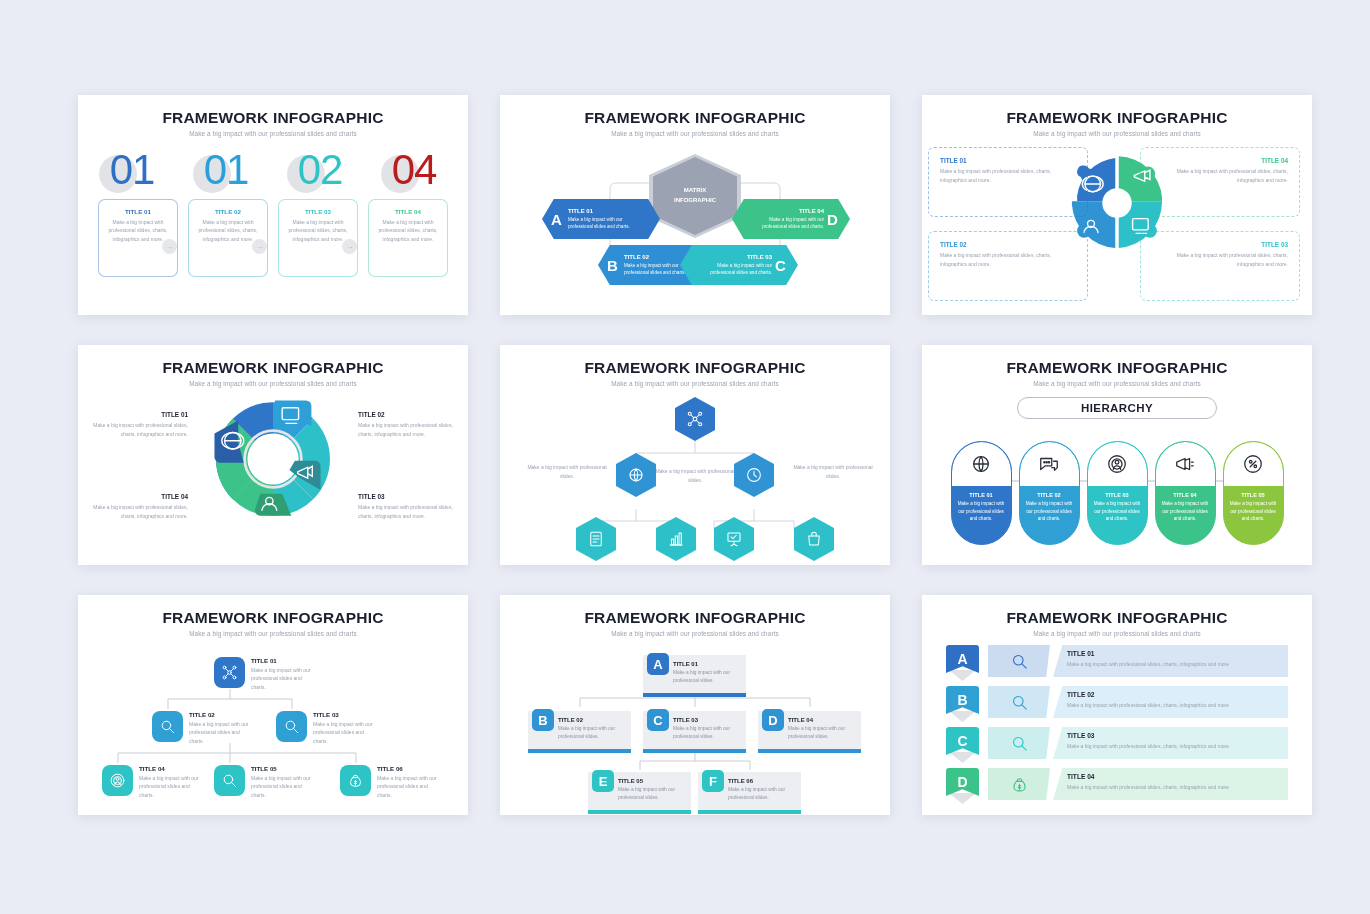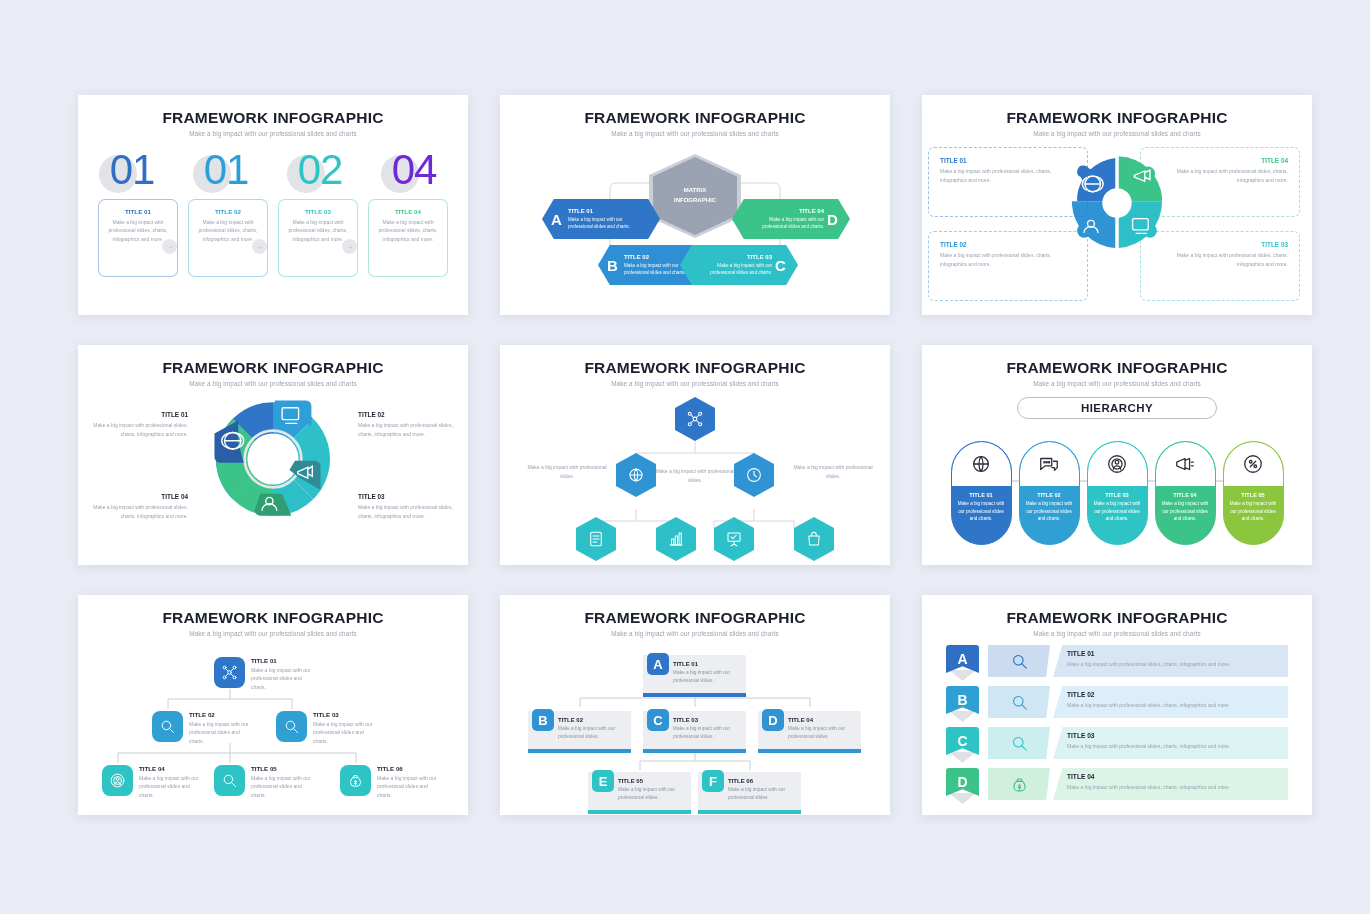--- a/index.html
+++ b/index.html
@@ -132,21 +132,21 @@
         <div class="s1-num">
           <div class="blob"></div>
           <div class="n" style="color:#2b9fd8">01</div>
         </div>
         <div class="s1-num">
           <div class="blob"></div>
           <div class="n" style="color:#2ec4c6">02</div>
         </div>
         <div class="s1-num">
           <div class="blob"></div>
-          <div class="n" style="color:#6d28d9">04</div>
+          <div class="n" style="color:#b91c1c">04</div>
         </div>
       </div>
     <div class="s1-cards" id="s1cards">
         <div class="s1-card" style="border-color: rgba(47, 111, 196, 0.4);">
           <div class="ct" style="color:#2f6fc4">TITLE 01</div>
           <div class="cb">Make a big impact with professional slides, charts, infographics and more.</div>
         </div>
         <div class="s1-card" style="border-color: rgba(43, 159, 216, 0.4);">
           <div class="ct" style="color:#2b9fd8">TITLE 02</div>
           <div class="cb">Make a big impact with professional slides, charts, infographics and more.</div>

